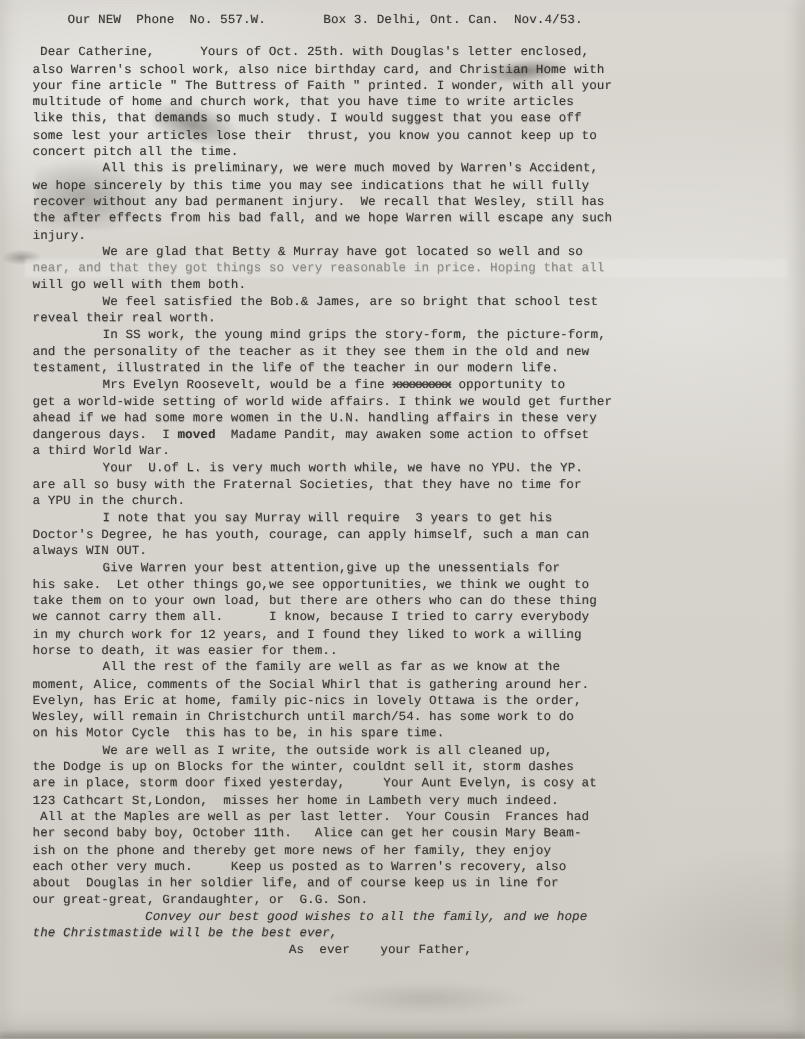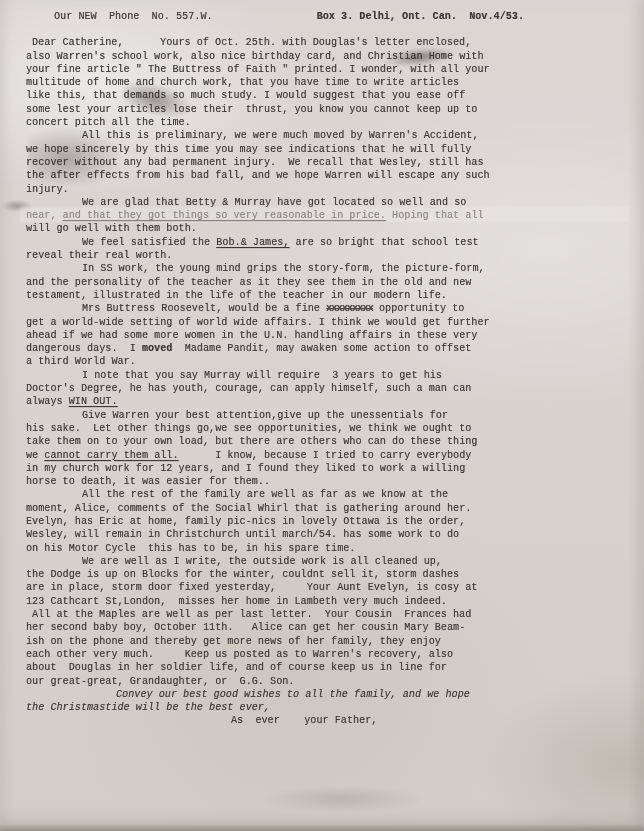--- a/index.html
+++ b/index.html
@@ -32,29 +32,29 @@
                 inset -6px 0 12px rgba(120,114,104,0.12);
   }
   .bottom-edge {
     position: absolute; left: 0; right: 0; bottom: 0; height: 7px; pointer-events: none;
     background: linear-gradient(rgba(90,85,76,0), rgba(90,85,76,0.38));
   }
 
   .content { position: absolute; left: 26px; top: 10px; width: 606px; }
 
   .hdr { display: flex; padding-left: 28px; margin-bottom: 13px; white-space: pre; }
-  .hdr .addr { margin-left: 104px; font-weight: bold; }
+  .hdr .addr { margin-left: 46px; }
 
   .para { margin: 0; white-space: pre-wrap; }
   .ind-sm { text-indent: 6px; }
   .ind-md { text-indent: 56px; }
   .ind-lg { text-indent: 90px; font-style: italic; }
   .closing-line { text-indent: 205px; }
 
-  .u { text-decoration: underline; text-underline-offset: 2px; }
+  .u { text-underline-offset: 2px; }
   .strike { text-decoration: line-through; font-weight: 700; letter-spacing: -0.8px; opacity: 0.9; }
   .b { font-weight: 700; }
 
   .smudge { position: absolute; pointer-events: none; }
   .smudge-card {
     left: 384px; top: 48px; width: 70px; height: 18px;
     background: radial-gradient(ellipse at 50% 50%, rgba(45,42,38,0.48), rgba(45,42,38,0) 72%);
     transform: rotate(-6deg); filter: blur(1px);
   }
   .smudge-scribble {
@@ -114,26 +114,29 @@
 will go well with them both.</span></p>
 
     <p class="para ind-md"><span>We feel satisfied the </span><span class="u">Bob.&amp; James,</span><span> are so bright that school test
 reveal their real worth.</span></p>
 
     <p class="para ind-md"><span>In SS work, the young mind grips the story-form, the picture-form,
 and the personality of the teacher as it they see them in the old and new
 testament, illustrated in the life of the teacher in our modern life.</span></p>
 
 
-    <p class="para ind-md"><span>Mrs Buttress Roosevelt, would be a fine </span><span class="strike">xxxxxxxxx</span><span> opportunity to
+    <p class="para ind-md"><span>Mrs Evelyn Roosevelt, would be a fine </span><span class="strike">xxxxxxxxx</span><span> opportunity to
 get a world-wide setting of world wide affairs. I think we would get further
 ahead if we had some more women in the U.N. handling affairs in these very
 dangerous days.  I </span><span class="b">moved</span><span>  Madame Pandit, may awaken some action to offset
 a third World War.</span></p>
 
+    <p class="para ind-md"><span>Your  U.of L. is very much worth while, we have no YPU. the YP.
+are all so busy with the Fraternal Societies, that they have no time for
+a YPU in the church.</span></p>
 
     <p class="para ind-md"><span>I note that you say Murray will require  3 years to get his
 Doctor's Degree, he has youth, courage, can apply himself, such a man can
 always </span><span class="u">WIN OUT.</span></p>
 
     <p class="para ind-md"><span>Give Warren your best attention,give up the unessentials for
 his sake.  Let other things go,we see opportunities, we think we ought to
 take them on to your own load, but there are others who can do these thing
 we </span><span class="u">cannot carry them all.</span><span>      I know, because I tried to carry everybody
 in my church work for 12 years, and I found they liked to work a willing

